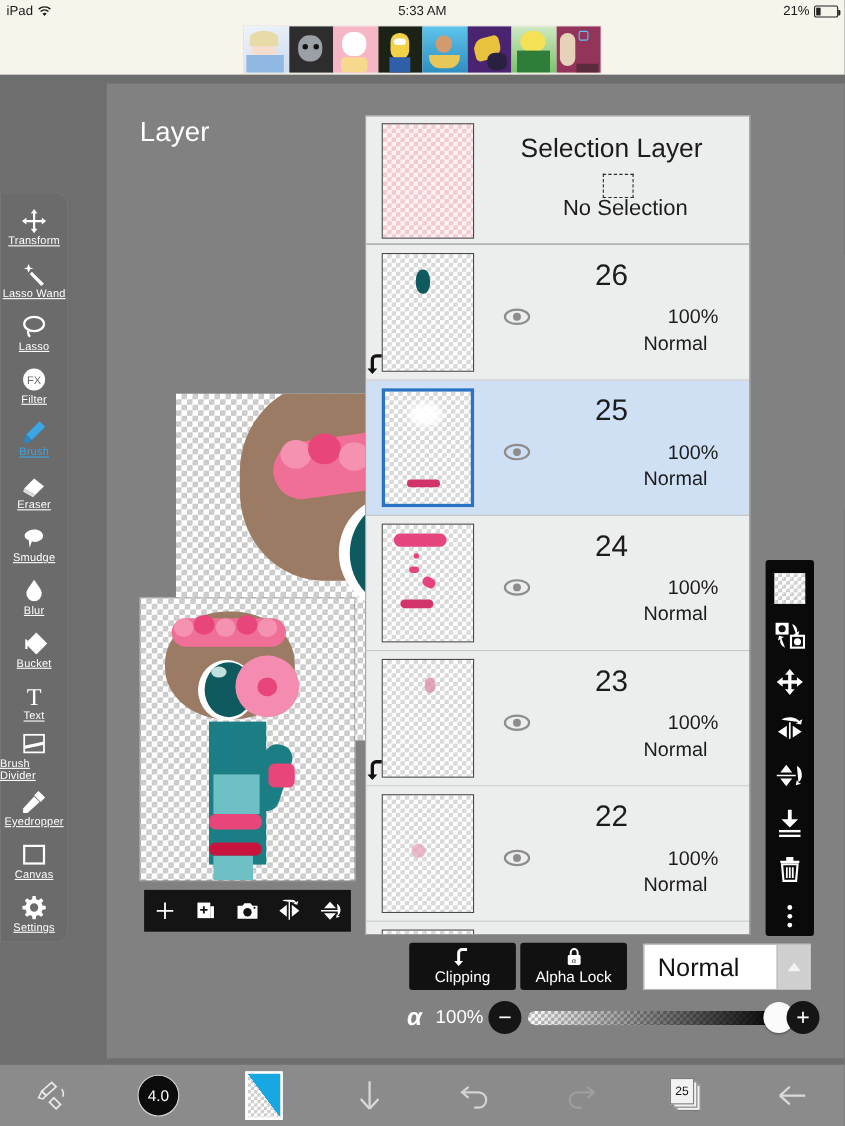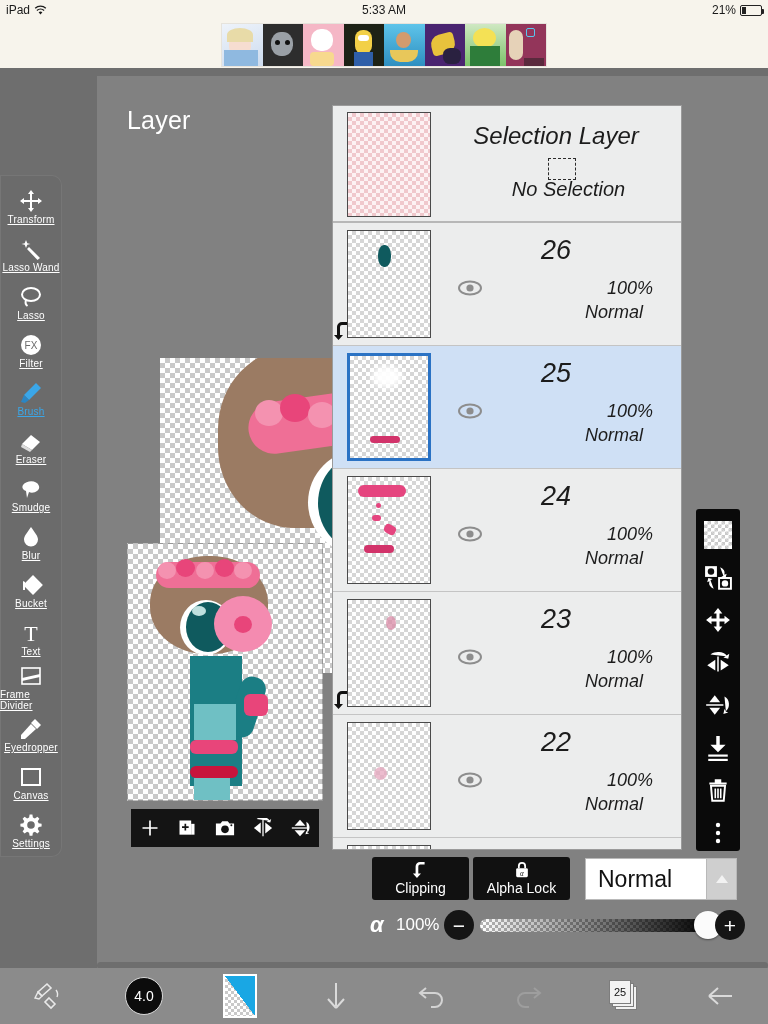--- a/index.html
+++ b/index.html
@@ -125,21 +125,20 @@
     background: #141414; display: flex; align-items: center; justify-content: space-around;
     color: #fff;
   }
   .cbtn { width: 34px; height: 34px; display: flex; align-items: center; justify-content: center; }
 
   
   .layerpanel {
     position: absolute; left: 332px; top: 105px; width: 350px; height: 745px;
     background: #eceded; border: 1px solid #9b9b9b;
     overflow: hidden;
-    font-style: italic;
   }
   .lrow {
     position: relative; width: 100%; border-bottom: 1px solid #c4c4c4;
     background: #eceded; display: flex; align-items: flex-start;
   }
   .lrow.selected { background: #cfe0f5; }
   .lrow .thumb {
     width: 84px; height: 108px; margin: 7px 0 7px 14px;
     border: 1px solid #4a4a4a; position: relative; flex: 0 0 auto;
   }
@@ -432,21 +431,21 @@
       <svg width="26" height="24" viewBox="0 0 24 24">
         <text x="12" y="20" text-anchor="middle" font-size="22" font-family="Liberation Serif" fill="#fff">T</text>
       </svg>
       <span class="tlabel">Text</span>
     </div>
     <div class="tool">
       <svg width="26" height="24" viewBox="0 0 24 24">
         <rect x="3" y="4" width="18" height="16" stroke="#fff" stroke-width="1.6" fill="none"></rect>
         <path d="M3 14 L21 10 L21 13 L3 17 Z" fill="#fff"></path>
       </svg>
-      <span class="tlabel">Frame Divider</span>
+      <span class="tlabel">Brush Divider</span>
     </div>
     <div class="tool">
       <svg width="26" height="24" viewBox="0 0 24 24">
         <path d="M16 2 L22 8 L18 12 L12 6 Z" fill="#fff"></path>
         <path d="M12 7 L17 12 L6 22 L2 22 L2 18 Z" fill="#fff"></path>
       </svg>
       <span class="tlabel">Eyedropper</span>
     </div>
     <div class="tool">
       <svg width="26" height="24" viewBox="0 0 24 24">

